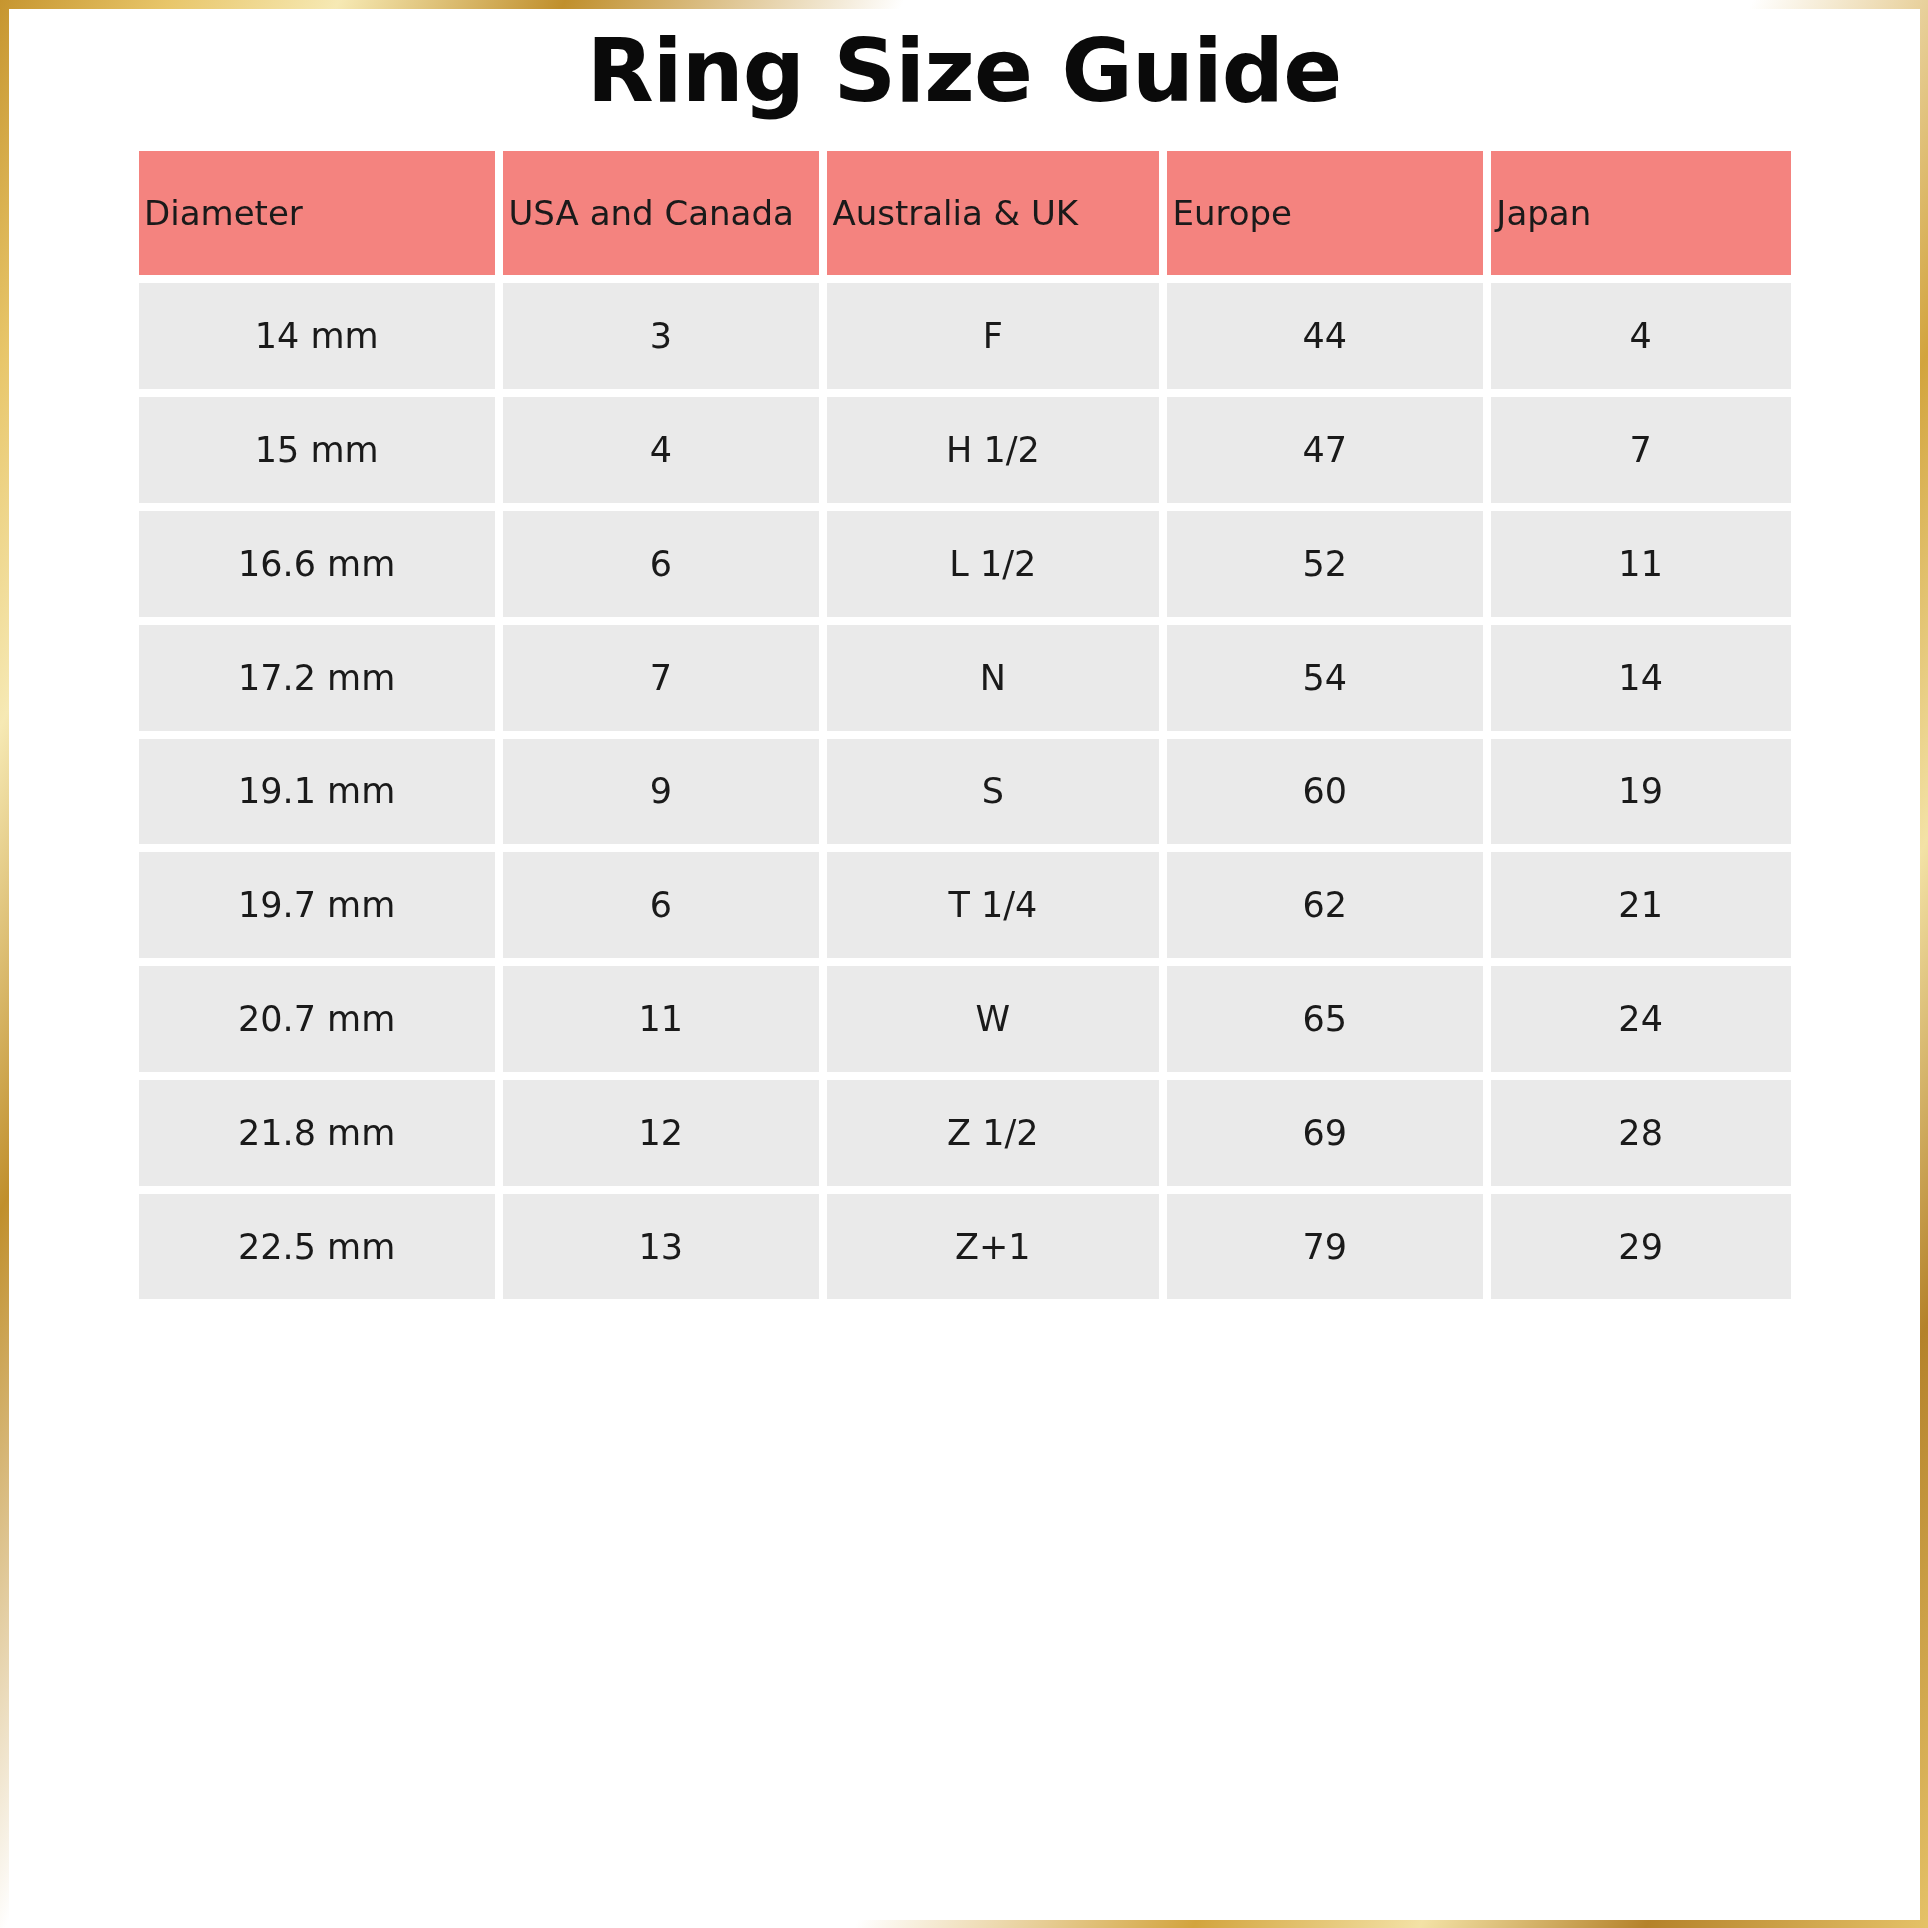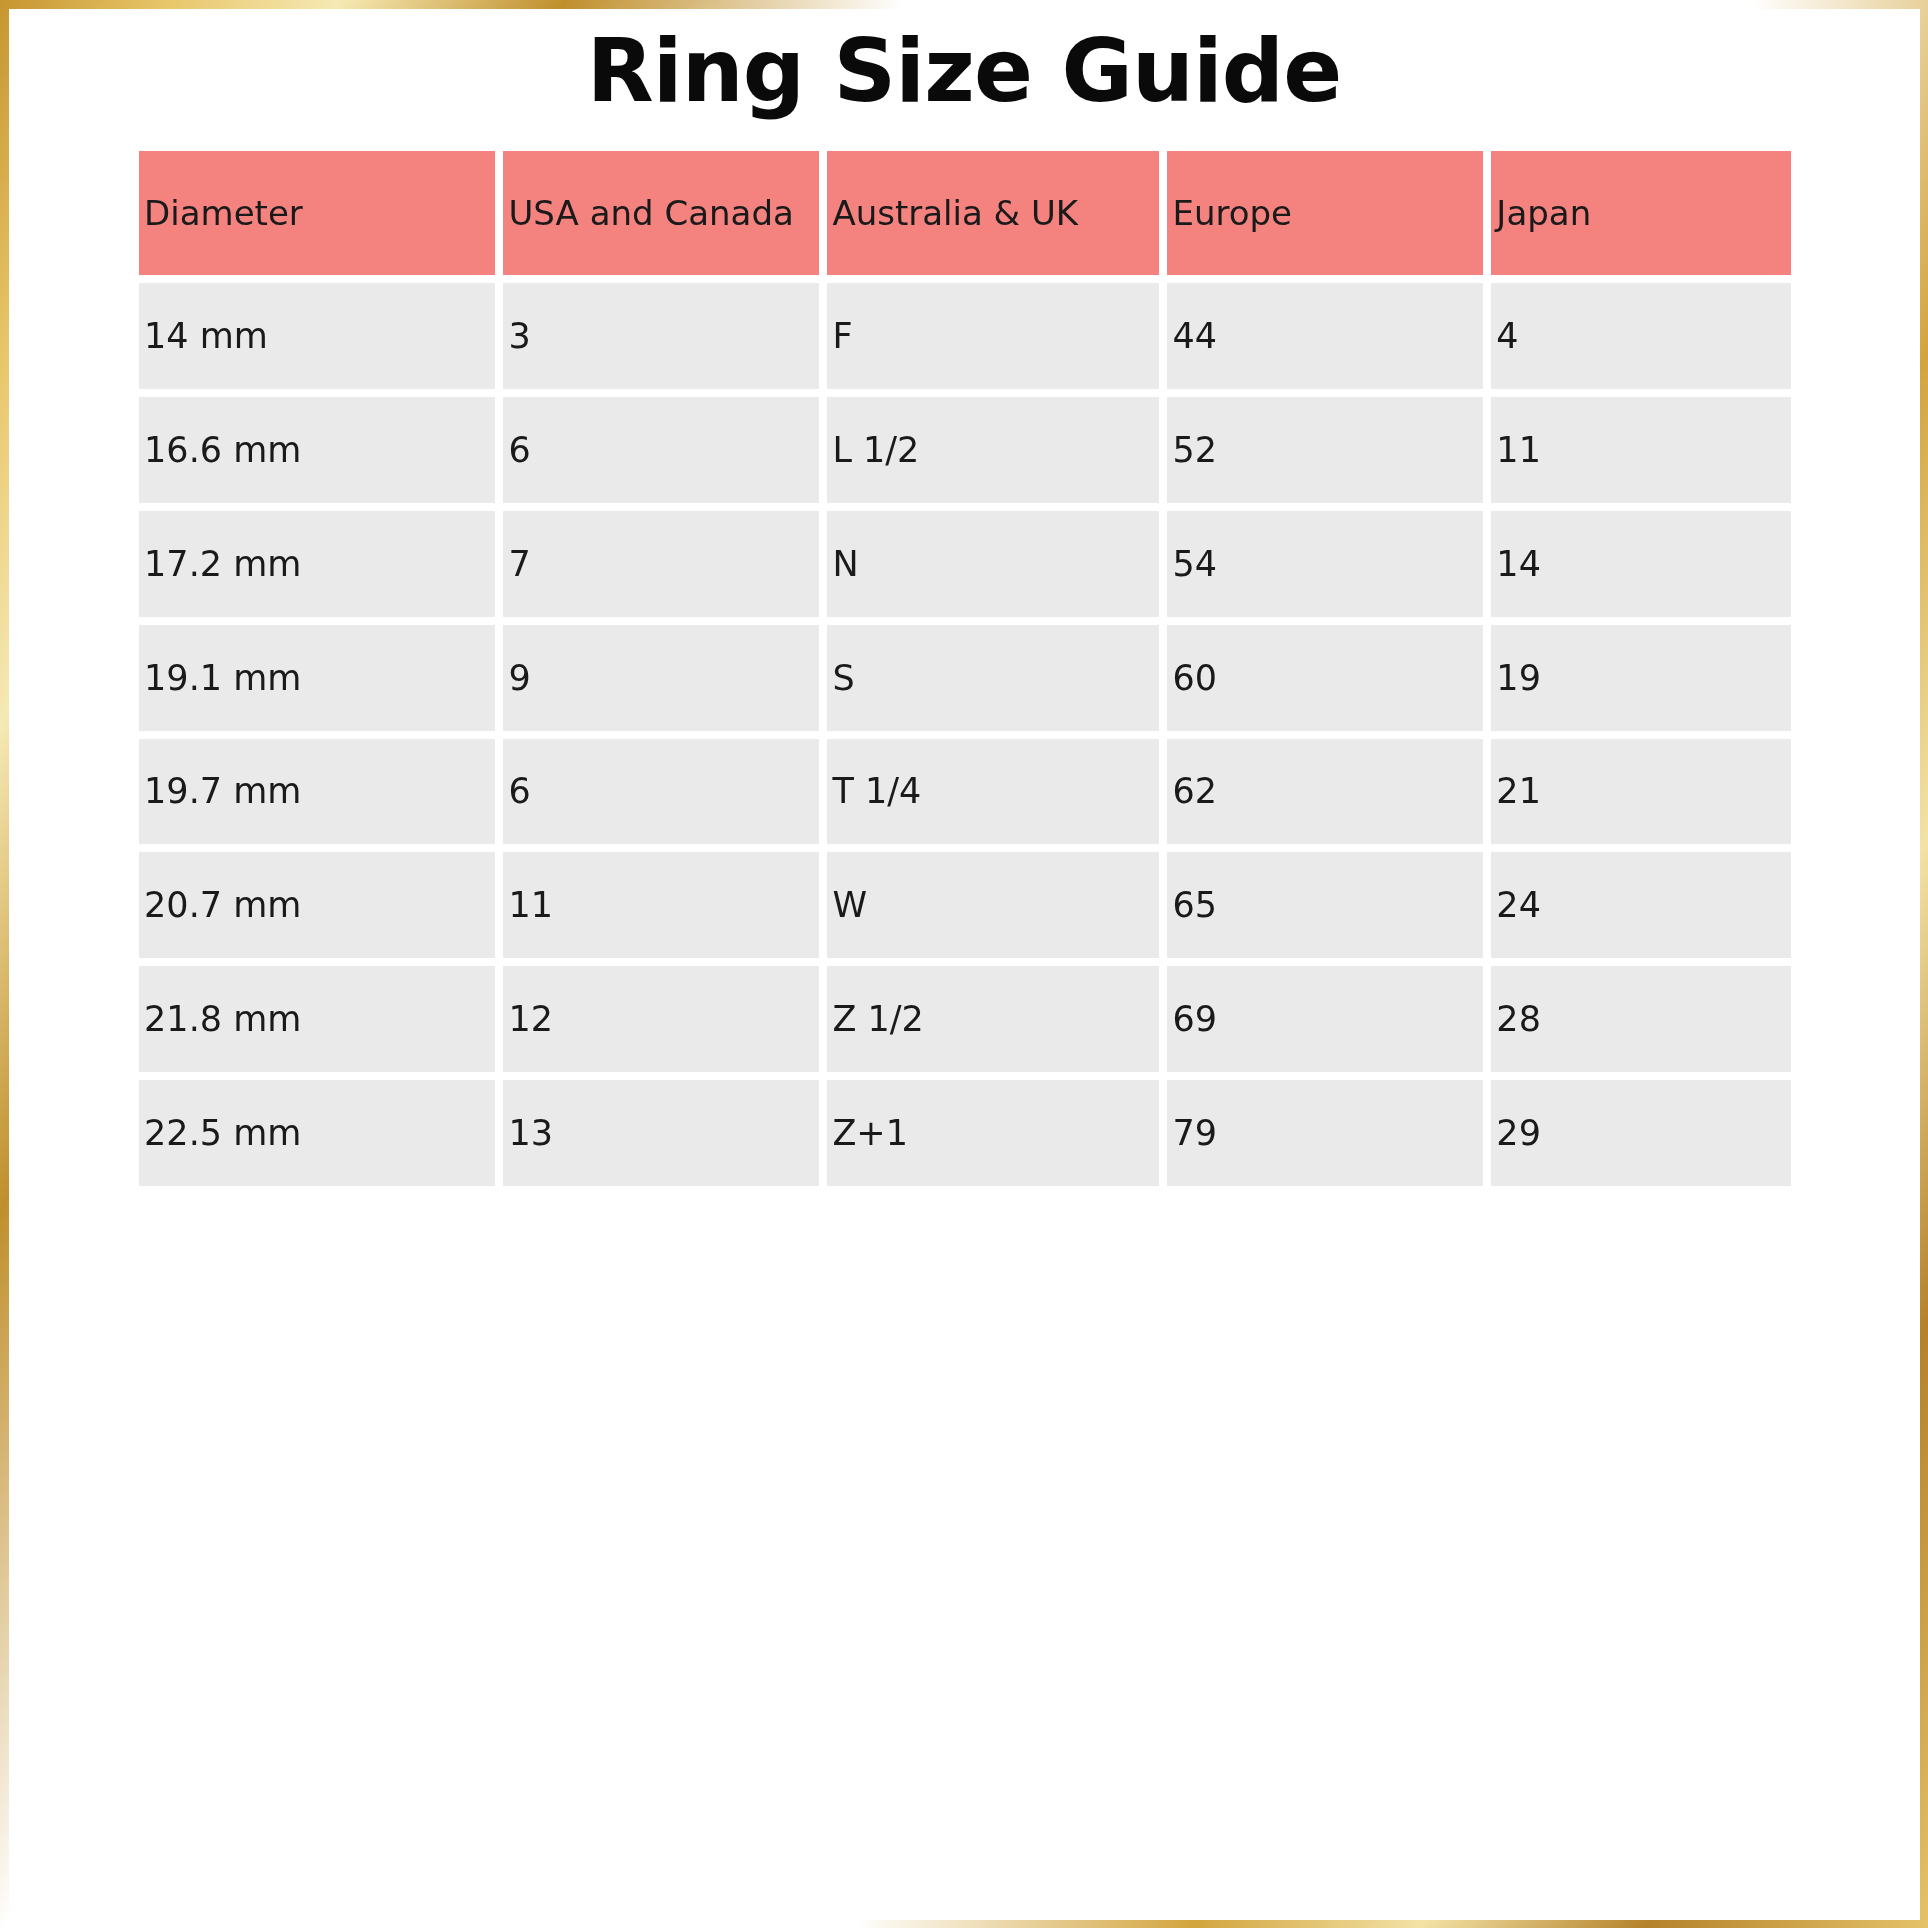--- a/index.html
+++ b/index.html
@@ -84,20 +84,21 @@
     padding: 3.8px 5.6px;
     line-height: 1.18;
     font-family: "DejaVu Sans", sans-serif;
   }
   table#size-table td {
     background: #eaeaea;
     color: #1a1a1a;
     font-size: 35px;
     height: 102px;
     vertical-align: middle;
+    text-align: center;
     padding: 1.9px 5.6px;
     font-family: "DejaVu Sans", sans-serif;
   }
   table#size-table col.c0 { width: 22%; }
   table#size-table col.c1 { width: 19.5%; }
   table#size-table col.c2 { width: 20.5%; }
   table#size-table col.c3 { width: 19.5%; }
   table#size-table col.c4 { width: 18.5%; }
 </style>
 </head>
@@ -129,20 +130,27 @@
         </thead>
         <tbody id="table-body">
             <tr>
               <td>14 mm</td>
               <td>3</td>
               <td>F</td>
               <td>44</td>
               <td>4</td>
             </tr>
             <tr>
+              <td>15 mm</td>
+              <td>4</td>
+              <td>H 1/2</td>
+              <td>47</td>
+              <td>7</td>
+            </tr>
+            <tr>
               <td>16.6 mm</td>
               <td>6</td>
               <td>L 1/2</td>
               <td>52</td>
               <td>11</td>
             </tr>
             <tr>
               <td>17.2 mm</td>
               <td>7</td>
               <td>N</td>

